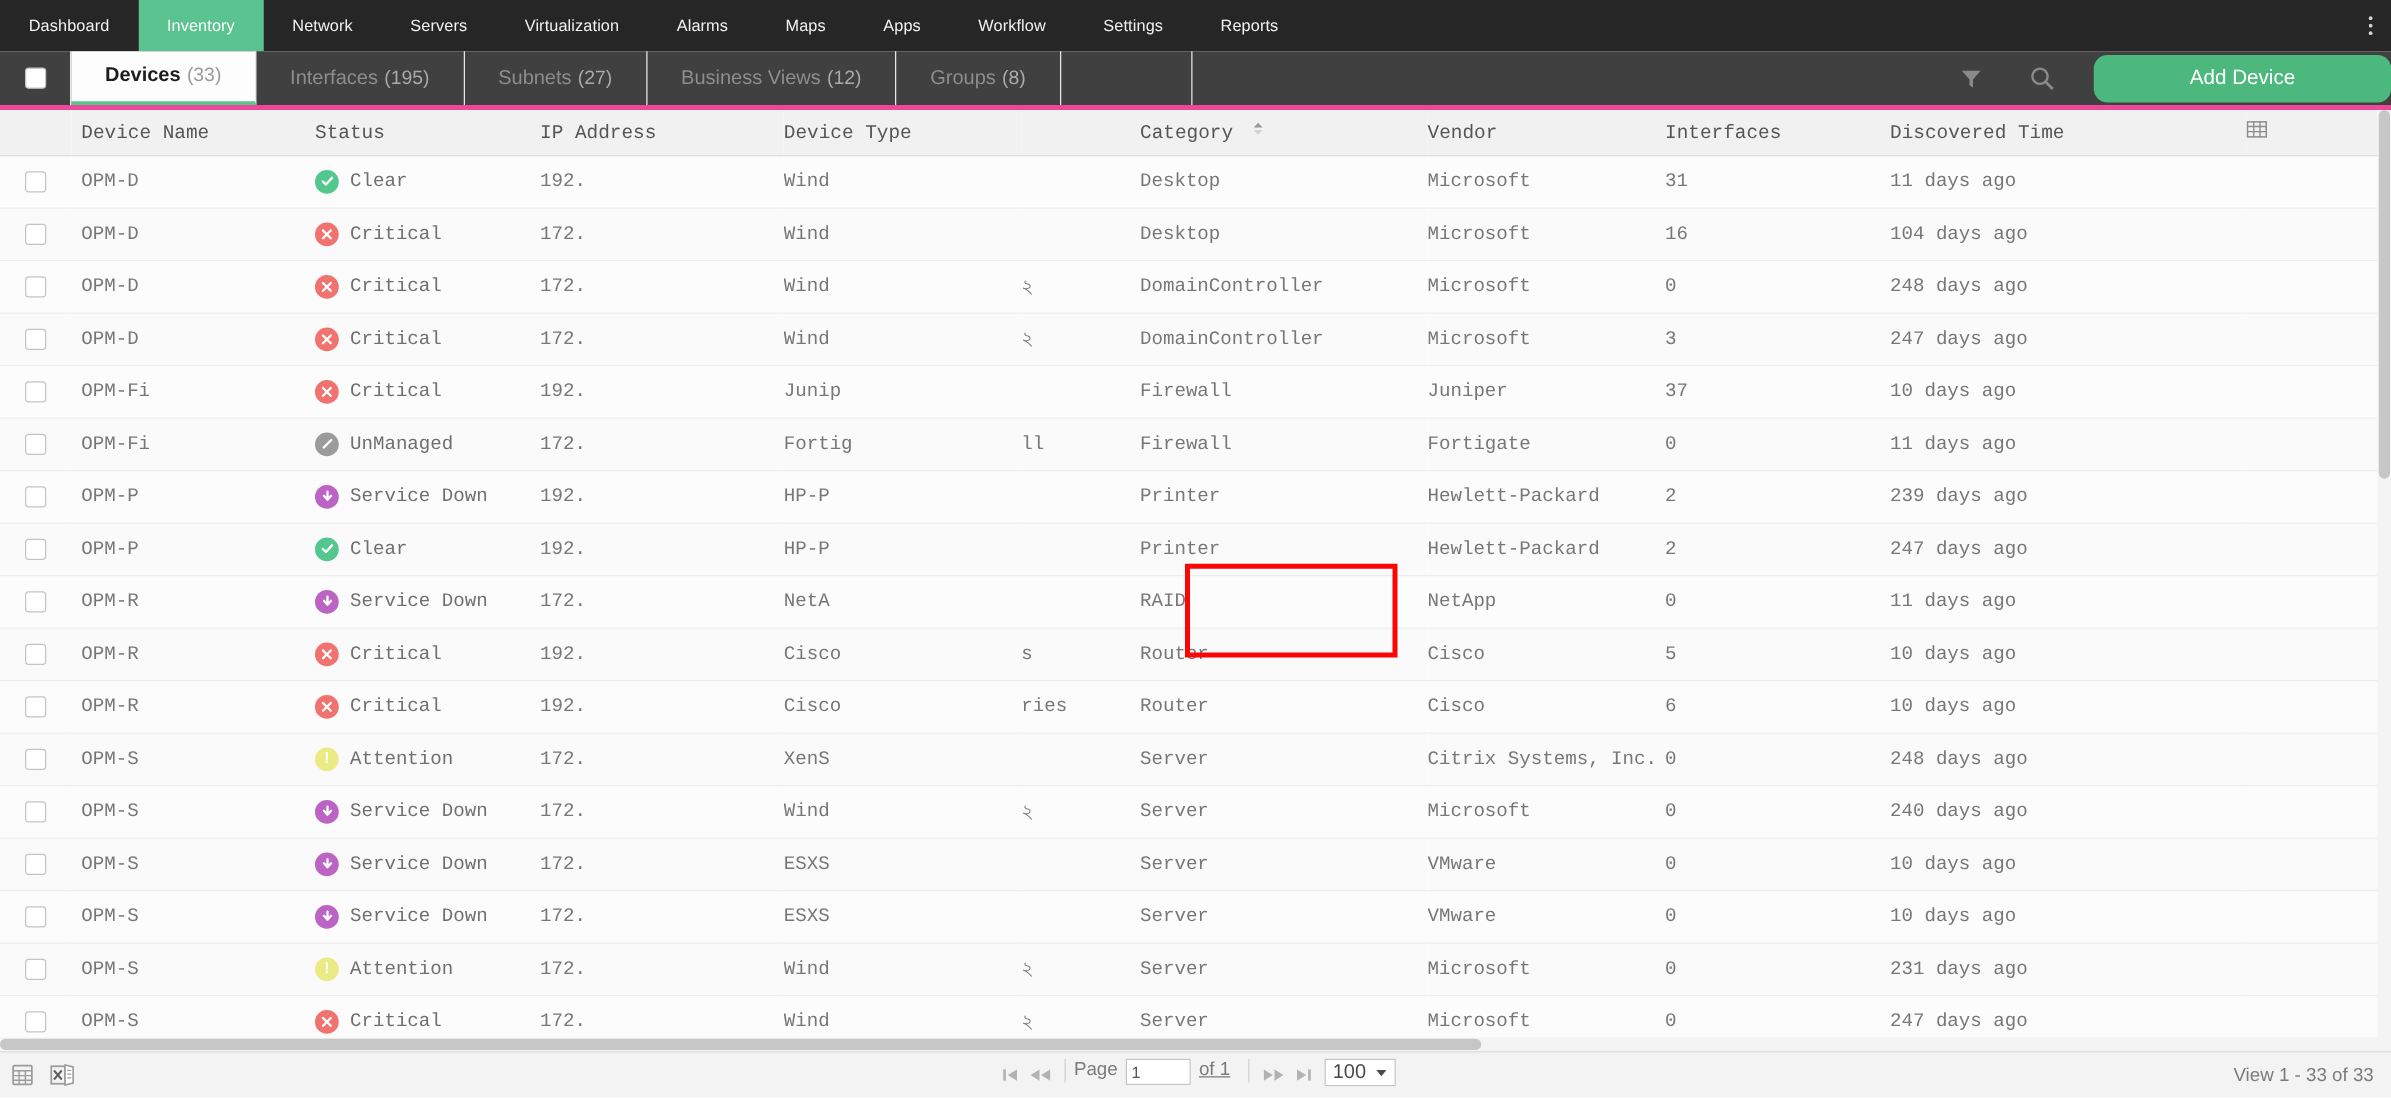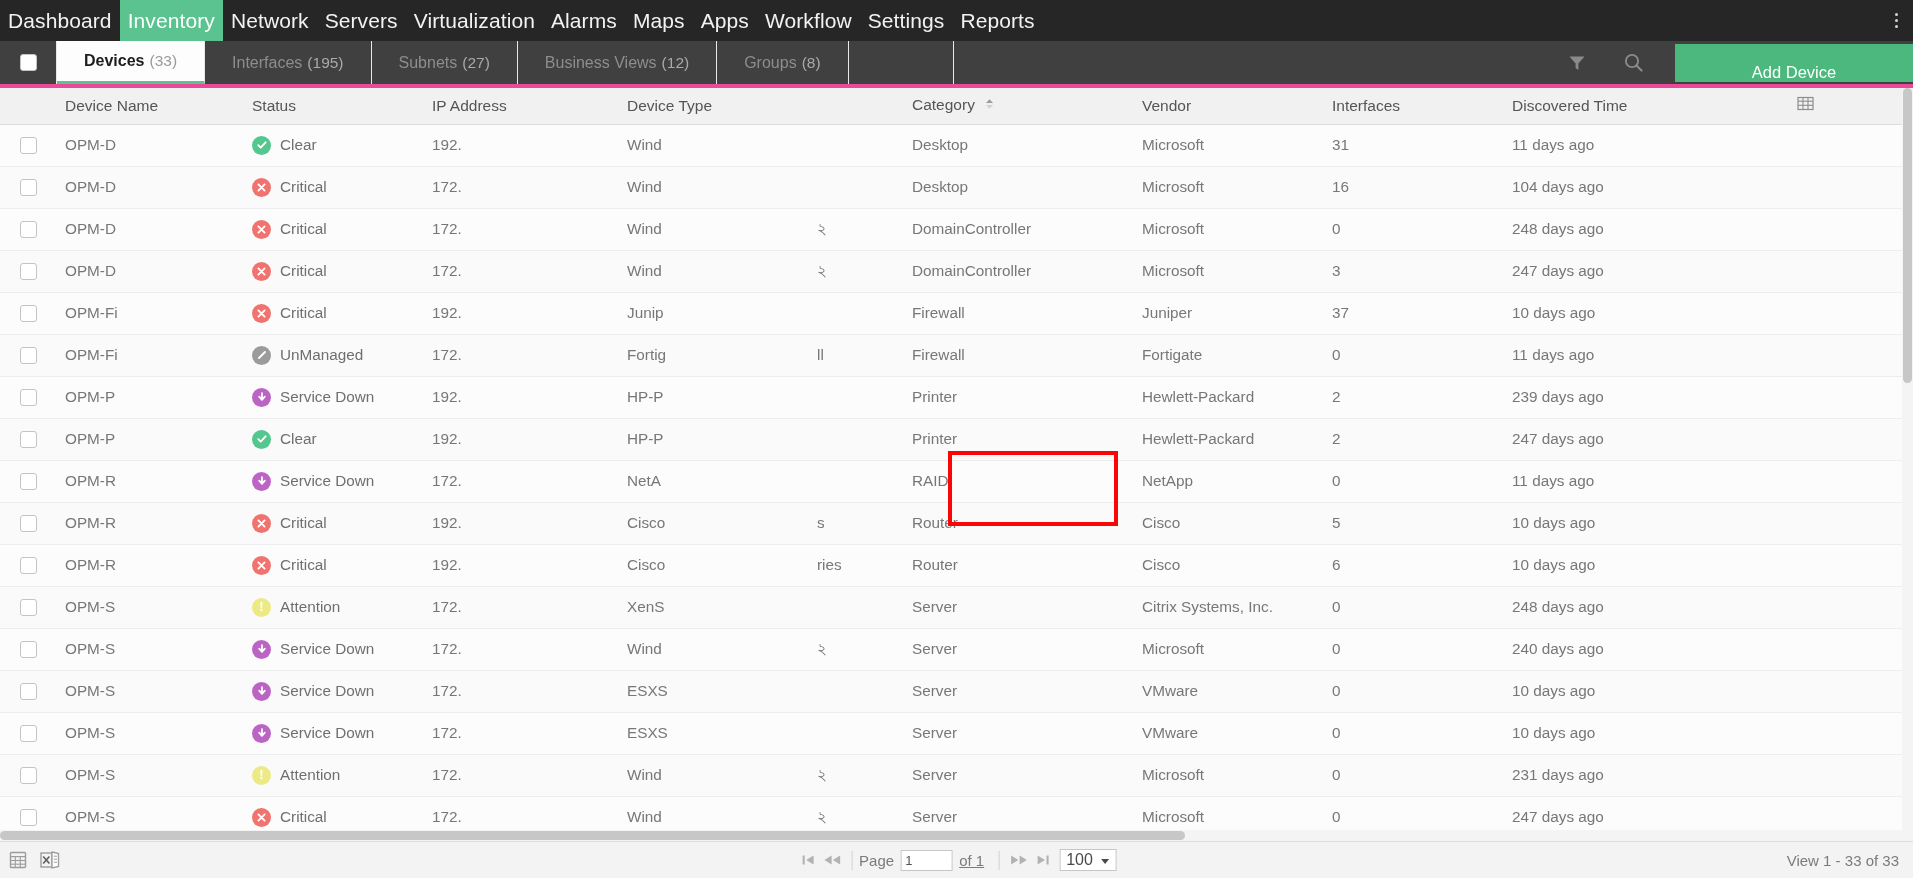--- a/index.html
+++ b/index.html
@@ -16,23 +16,23 @@
   .topnav {
     height: 41px;
     background: #262626;
     display: flex;
     align-items: stretch;
     position: relative;
   }
   .nav-item {
     display: flex;
     align-items: center;
-    padding: 0 8px;
+    padding: 0 23px;
     color: #f2f2f2;
-    font-size: 21px;
+    font-size: 13px;
     letter-spacing: .1px;
     cursor: pointer;
     white-space: nowrap;
   }
   .nav-item.active {
     background: #5ac38f;
     color: #ffffff;
     font-weight: normal;
   }
   .nav-spacer { flex: 1; }
@@ -104,38 +104,39 @@
     width: 56px; height: 47px;
     display: flex; align-items: center; justify-content: center;
     cursor: pointer;
   }
   .add-device-btn {
     background: #4cb87e;
     color: #fff;
     font-size: 16.5px;
     height: 38px;
     min-width: 238px;
-    display: flex; align-items: flex-end; justify-content: center;
-    border-radius: 0;
+    display: flex; align-items: center; justify-content: center;
+    border-radius: 11px;
     margin-left: 14px;
     cursor: pointer;
     white-space: nowrap;
   }
 
   
   .table-wrap {
     height: 753px;
     position: relative;
     overflow: hidden;
     background: #fff;
   }
   table.grid {
     width: 1902px;
     border-collapse: collapse;
     table-layout: fixed;
+    font-family: Liberation Mono, monospace;
   }
   table.grid thead th {
     background: #f1f1f1;
     height: 36px;
     font-size: 15.5px;
     font-weight: normal;
     color: #555555;
     text-align: left;
     border-bottom: 1px solid #dedede;
     padding: 0 0 0 0;
@@ -232,21 +233,21 @@
     background: #f3f3f3;
     border-top: 1px solid #dcdcdc;
     display: flex;
     align-items: center;
     position: relative;
   }
   .footer-left { display: flex; align-items: center; gap: 13px; padding-left: 9px; }
   .f-icon { cursor: pointer; display:flex; }
   .pager {
     position: absolute; left: 50%; transform: translateX(-50%);
-    display: flex; align-items: center; gap: 0px;
+    display: flex; align-items: flex-start; gap: 0px;
     font-size: 15px; color: #7b7b7b;
   }
   .pg-btn {
     width: 24px; height: 26px; display:flex; align-items:center;
     justify-content:center; cursor: pointer;
   }
   .pg-sep { width:1px; height:19px; background:#d2d2d2; margin:0 7px; }
   .pg-label { margin-right: 6px; }
   .pg-input {
     width: 52px; height: 21px; border: 1px solid #c6c6c6; background: #fff;

